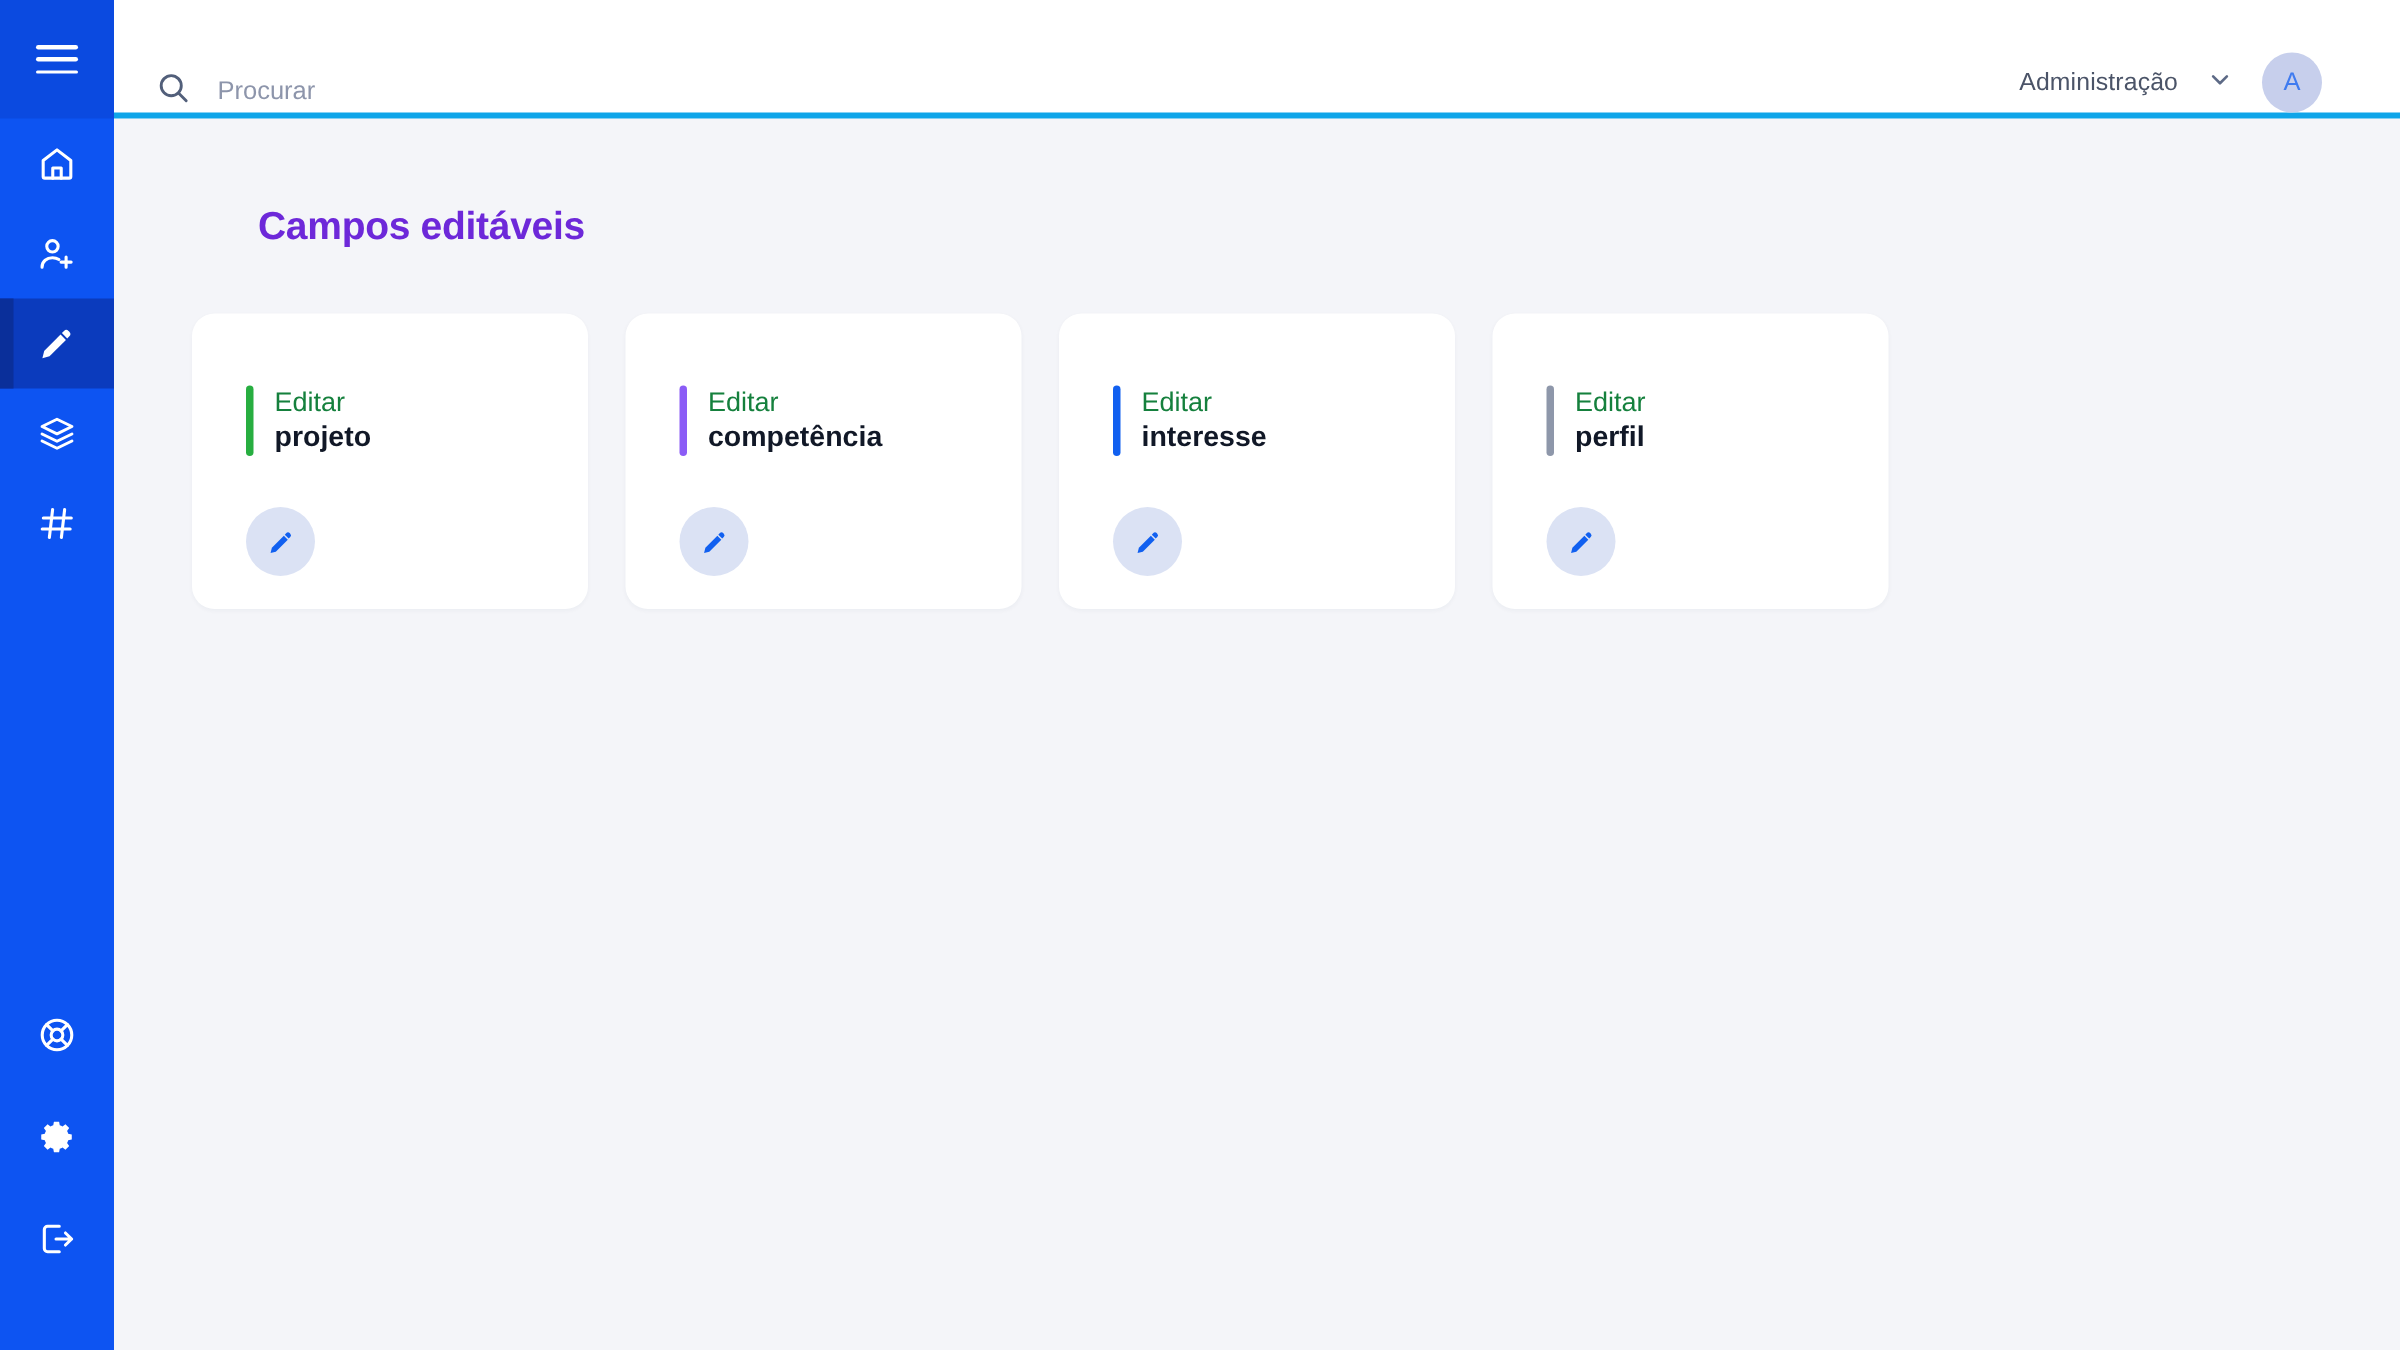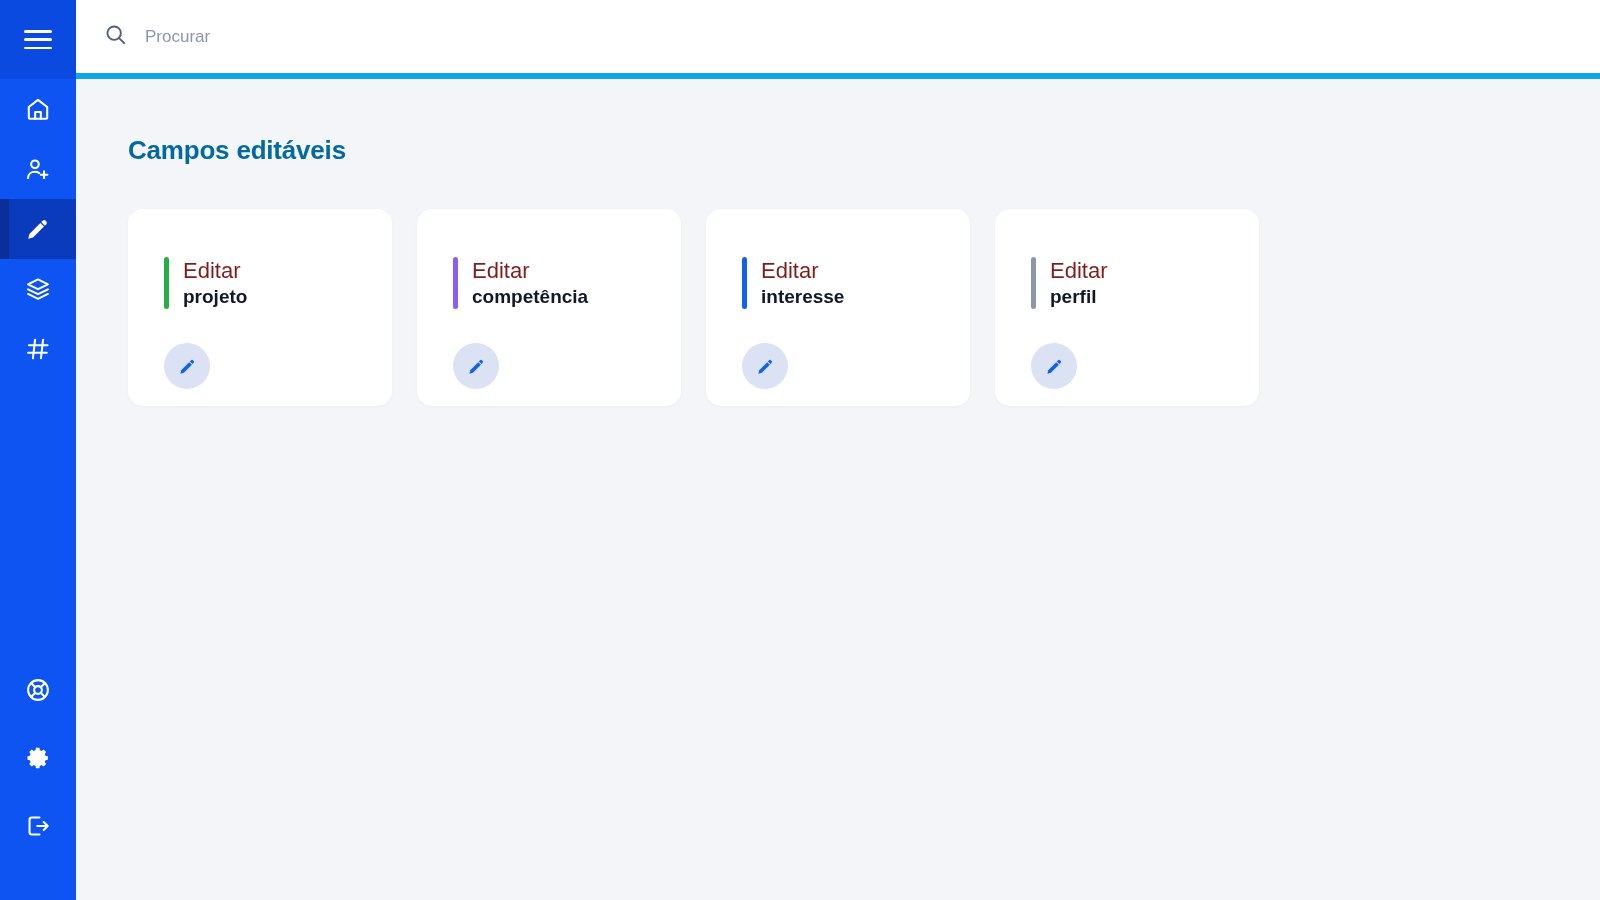--- a/index.html
+++ b/index.html
@@ -100,23 +100,23 @@
     display: flex;
     flex-direction: column;
     min-width: 0;
   }
 
   .topbar {
     height: 79px;
     flex: 0 0 79px;
     background: #ffffff;
     display: flex;
-    align-items: center;
+    align-items: flex-end;
     padding: 0 52px 0 28px;
-    border-bottom: 6px solid #0ea5e9;
+    border-bottom: 4px solid #0ea5e9;
   }
 
   .search-box {
     display: flex;
     align-items: center;
     gap: 18px;
     flex: 1 1 auto;
     cursor: text;
   }
 
@@ -165,23 +165,24 @@
   
   .content {
     flex: 1 1 auto;
     padding: 56px 0 0 52px;
     overflow: hidden;
   }
 
   .page-title {
     font-size: 26px;
     font-weight: bold;
-    color: #0369a1;
+    color: #6d28d9;
     letter-spacing: -0.2px;
     margin-bottom: 43px;
+    margin-left: 44px;
   }
 
   .card-grid {
     display: flex;
     gap: 25px;
   }
 
   .card {
     width: 264px;
     height: 197px;
@@ -202,23 +203,23 @@
   .accent-bar {
     width: 5px;
     border-radius: 3px;
     flex: 0 0 5px;
     align-self: stretch;
   }
 
   .card-label { line-height: 1.28; }
   .card-label .line1 {
     display: block;
-    font-size: 22px;
+    font-size: 18px;
     font-weight: 400;
-    color: #7f1d1d;
+    color: #15803d;
   }
   .card-label .line2 {
     display: block;
     font-size: 19px;
     font-weight: bold;
     color: #111827;
   }
 
   .edit-btn {
     margin-top: 34px;
@@ -342,20 +343,29 @@
       <div class="search-box">
         <span class="search-icon">
           <svg width="23" height="23" viewBox="0 0 24 24" fill="none" stroke="currentColor" stroke-width="2" stroke-linecap="round">
             <circle cx="10.6" cy="10.6" r="7"></circle>
             <path d="M15.8 15.8 21 21"></path>
           </svg>
         </span>
         <input class="search-input" type="text" placeholder="Procurar" value="" style="">
       </div>
 
+      <div class="user-area">
+        <span class="user-name">Administração</span>
+        <span class="chevron">
+          <svg width="20" height="20" viewBox="0 0 24 24" fill="none" stroke="currentColor" stroke-width="2.1" stroke-linecap="round" stroke-linejoin="round">
+            <path d="M6.5 9.5 12 15l5.5-5.5"></path>
+          </svg>
+        </span>
+        <div class="avatar">A</div>
+      </div>
 
     </header>
 
     <main class="content">
 
       <h1 class="page-title">Campos editáveis</h1>
 
       <section class="card-grid">
 
         <div class="card">

